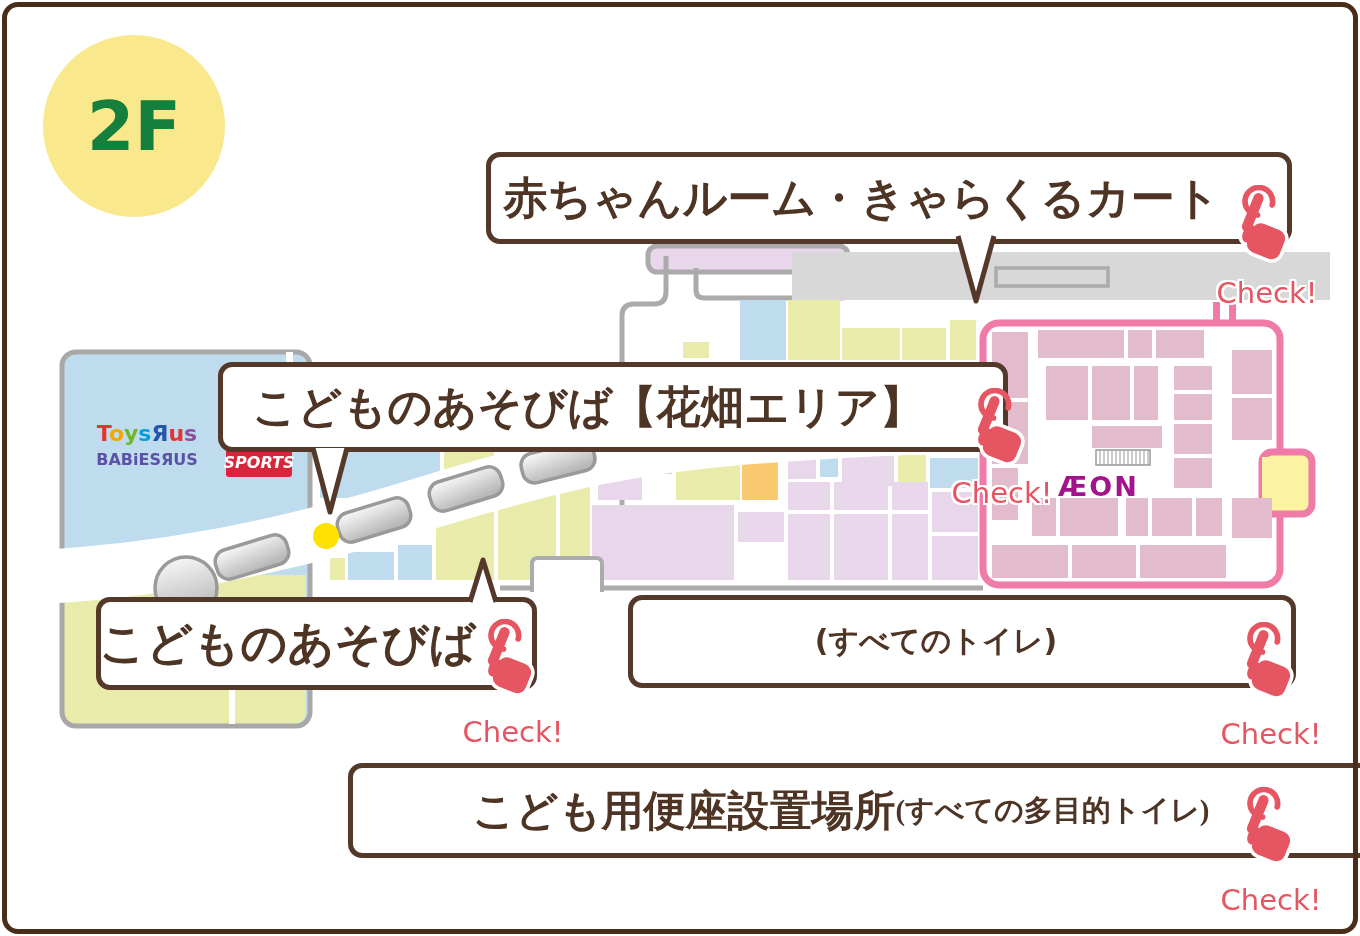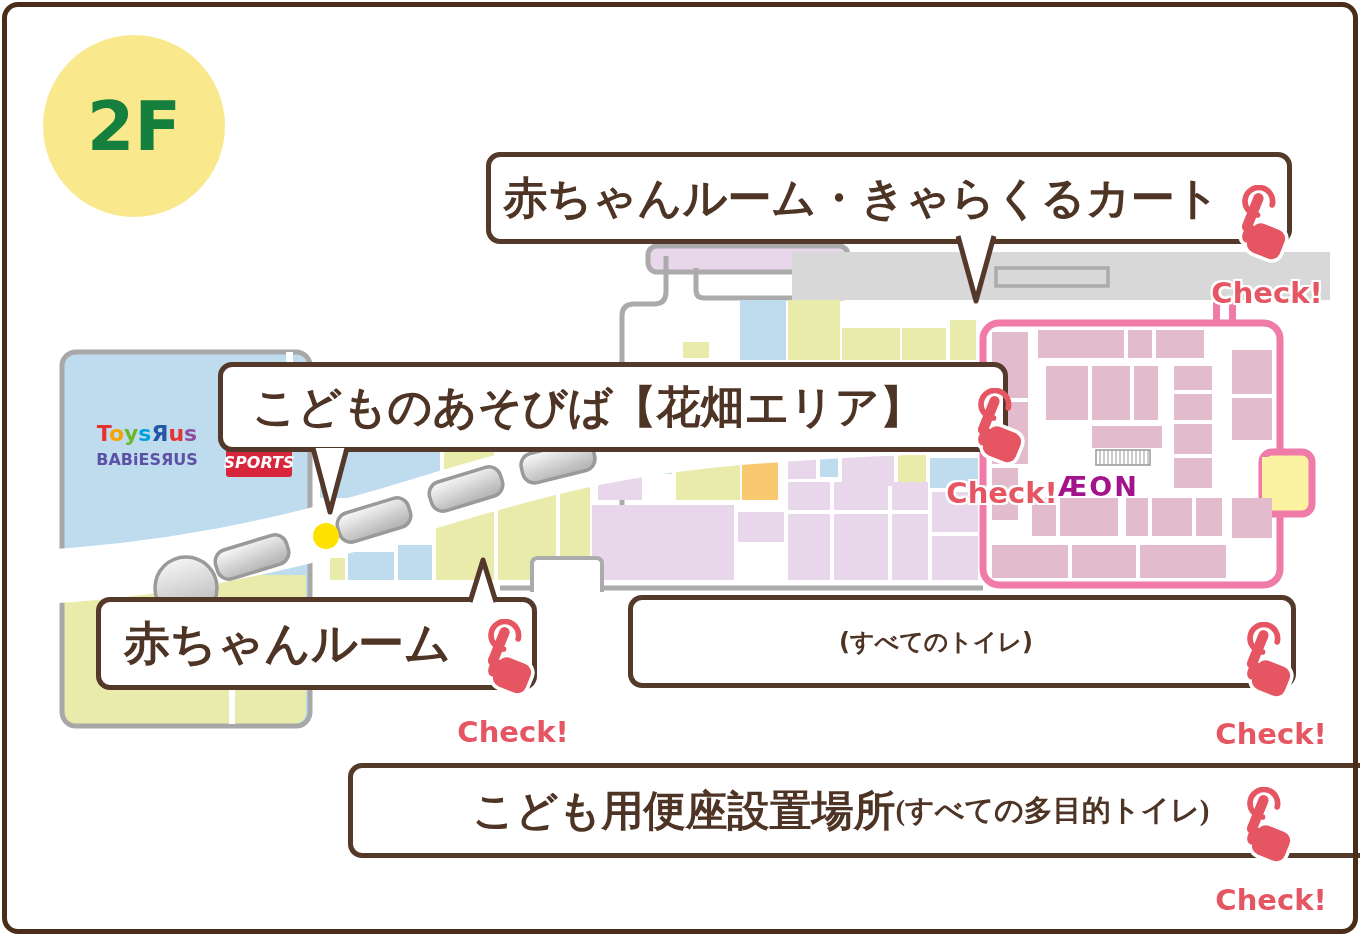--- a/index.html
+++ b/index.html
@@ -11,28 +11,28 @@
          background:#F9E88C;display:flex;align-items:center;justify-content:center;
          color:#15803d;font-size:68px;font-weight:bold;z-index:5;}
   #map{position:absolute;left:0;top:0;z-index:1;}
   .callout{position:absolute;background:#fff;border:5px solid #54382A;border-radius:14px;
          box-sizing:border-box;display:flex;align-items:center;justify-content:center;
          color:#4E3424;font-weight:bold;z-index:10;white-space:nowrap;}
   .callout .sub{font-weight:bold;}
   #tails{position:absolute;left:0;top:0;z-index:20;pointer-events:none;}
   .tap{position:absolute;z-index:30;}
   .check-label{position:absolute;z-index:30;width:120px;text-align:center;
-         color:#E55662;font-size:29px;font-weight:bold;
+         color:#E55662;font-size:29px;font-weight:normal;
          text-shadow:-2px -2px 0 #fff,2px -2px 0 #fff,-2px 2px 0 #fff,2px 2px 0 #fff,
                      0 -2px 0 #fff,0 2px 0 #fff,-2px 0 0 #fff,2px 0 0 #fff;}
   .c1{left:486px;top:152px;width:806px;height:92px;font-size:44px;padding-right:55px;}
   .c2{left:218px;top:362px;width:790px;height:90px;font-size:44px;padding-right:50px;}
   .c3{left:96px;top:597px;width:441px;height:93px;font-size:46px;padding-right:58px;}
   .c4{left:628px;top:595px;width:668px;height:93px;font-size:42px;padding-right:52px;}
-  .c4 .sub{font-size:24px;}
+  .c4 .sub{font-size:30px;}
   .c5{left:348px;top:763px;width:1038px;height:95px;font-size:42px;padding-right:52px;}
   .c5 .sub{font-size:29px;font-family:Liberation Serif, serif;}
 </style>
 </head>
 <body>
 
 <svg id="map" width="1360" height="936" viewBox="0 0 1360 936">
   <defs>
     <linearGradient id="gmetal" x1="0" y1="0" x2="0.3" y2="1">
       <stop offset="0" stop-color="#FDFDFD"></stop>
@@ -163,21 +163,21 @@
   <span>2F</span>
 </div>
 
 <div class="callout c1">
   <span>赤ちゃんルーム・きゃらくるカート</span>
 </div>
 <div class="callout c2">
   <span>こどものあそびば【花畑エリア】</span>
 </div>
 <div class="callout c3">
-  <span>赤ちゃんルーム</span>
+  <span>こどものあそびば</span>
 </div>
 <div class="callout c4">
     <span class="sub">(すべてのトイレ)</span>
 </div>
 <div class="callout c5">
   <span>こども用便座設置場所</span>
     <span class="sub">(すべての多目的トイレ)</span>
 </div>
 
 <svg id="tails" width="1360" height="936" viewBox="0 0 1360 936">

